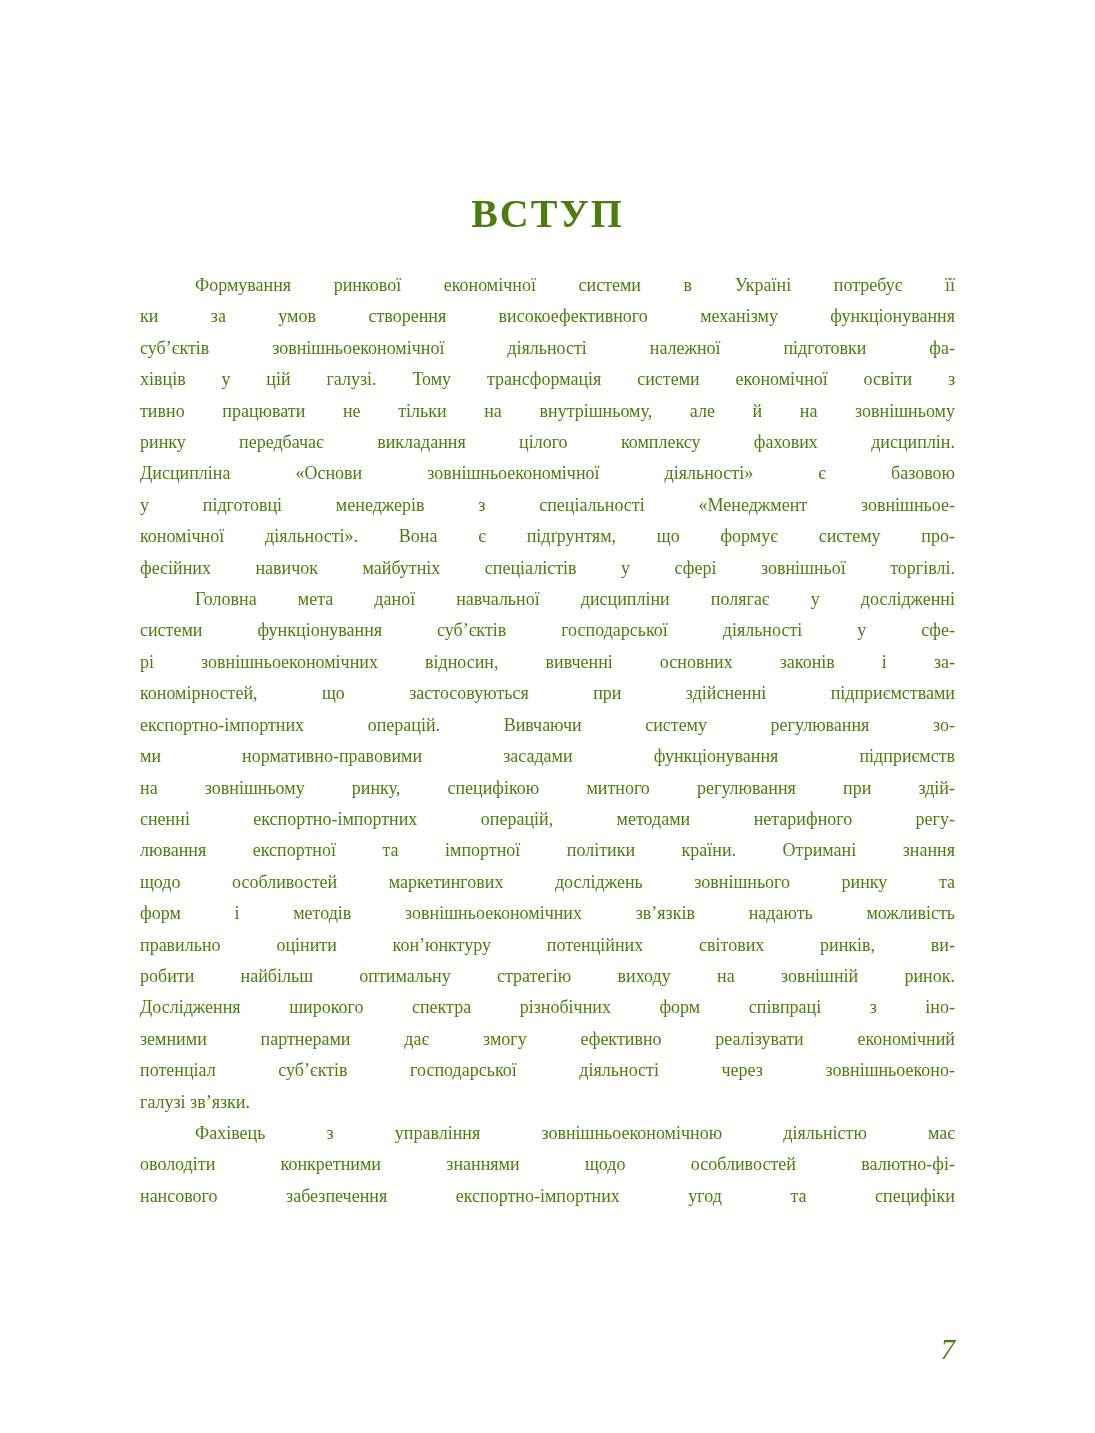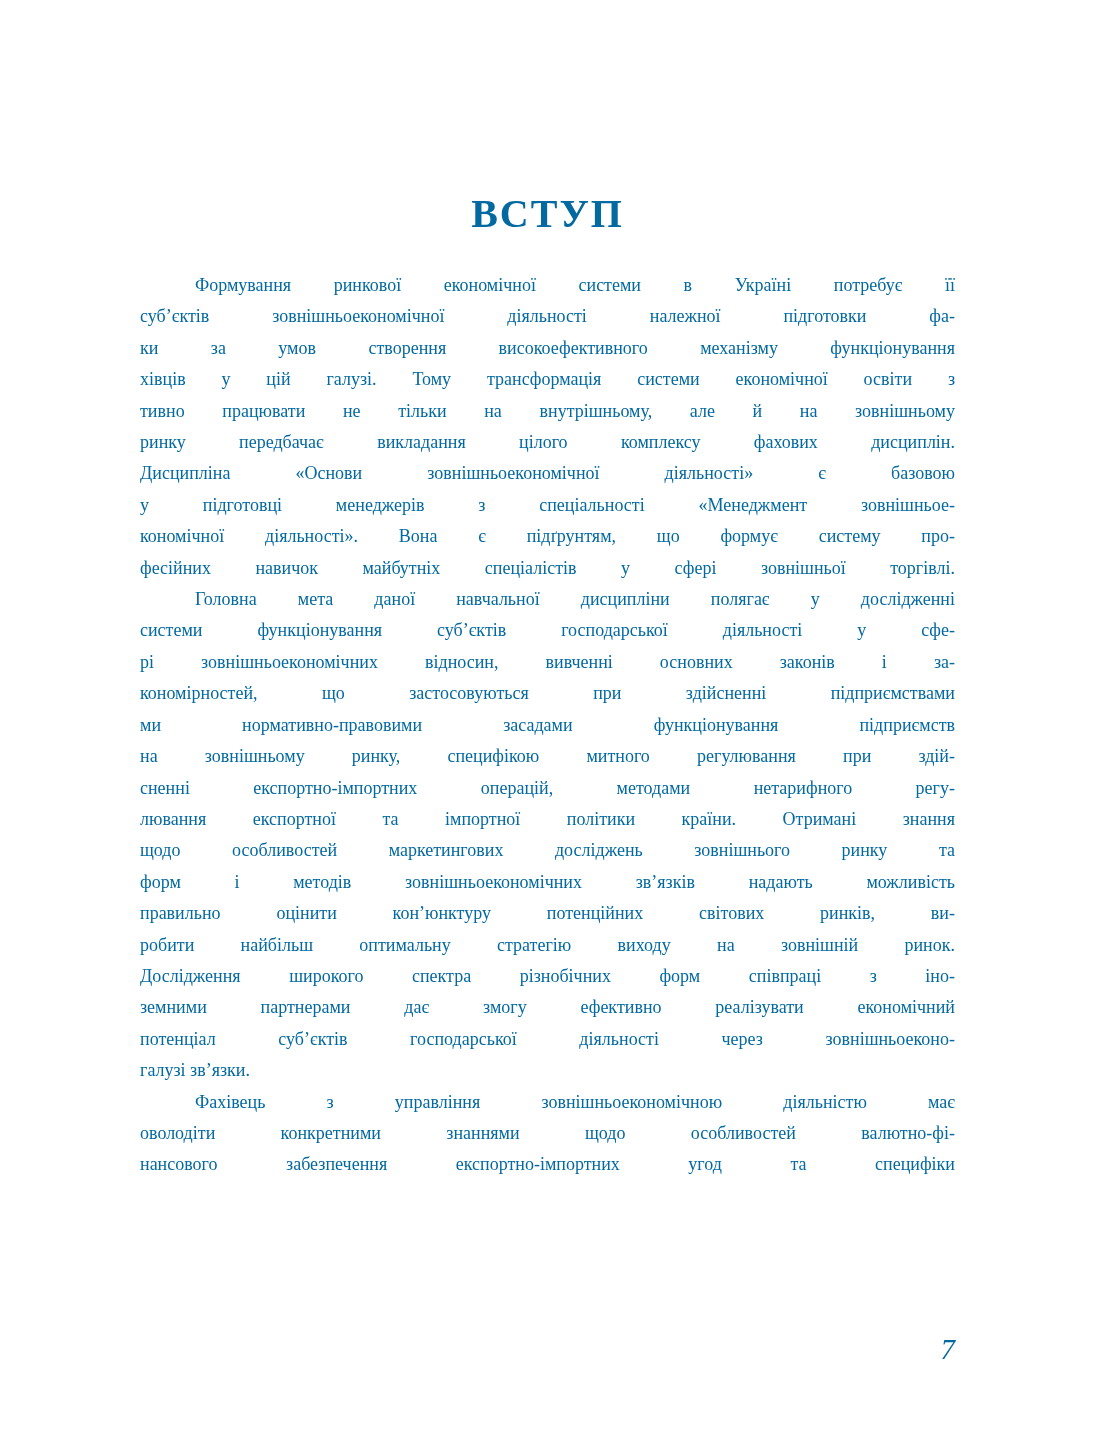--- a/index.html
+++ b/index.html
@@ -5,21 +5,21 @@
   html, body {
     margin: 0;
     padding: 0;
     background: #ffffff;
   }
   .sheet {
     position: relative;
     width: 1095px;
     height: 1433px;
     background: #ffffff;
-    color: #0369a1;
+    color: #4d7c0f;
     font-family: "Liberation Serif", serif;
     overflow: hidden;
   }
   .title {
     position: absolute;
     top: 192px;
     left: 140px;
     width: 815px;
     text-align: center;
     font-size: 40px;
@@ -61,35 +61,36 @@
 </style>
 </head>
 <body>
 
 <div class="sheet">
   <div class="title">ВСТУП</div>
 
   <div class="text-block">
       <div class="paragraph">
         <div class="line indent">Формування ринкової економічної системи в Україні потребує її</div>
+        <div class="line">ки за умов створення високоефективного механізму функціонування</div>
         <div class="line">суб’єктів зовнішньоекономічної діяльності належної підготовки фа-</div>
-        <div class="line">ки за умов створення високоефективного механізму функціонування</div>
         <div class="line">хівців у цій галузі. Тому трансформація системи економічної освіти з</div>
         <div class="line">тивно працювати не тільки на внутрішньому, але й на зовнішньому</div>
         <div class="line">ринку передбачає викладання цілого комплексу фахових дисциплін.</div>
         <div class="line">Дисципліна «Основи зовнішньоекономічної діяльності» є базовою</div>
         <div class="line">у підготовці менеджерів з спеціальності «Менеджмент зовнішньое-</div>
         <div class="line">кономічної діяльності». Вона є підґрунтям, що формує систему про-</div>
         <div class="line">фесійних навичок майбутніх спеціалістів у сфері зовнішньої торгівлі.</div>
       </div>
       <div class="paragraph">
         <div class="line indent">Головна мета даної навчальної дисципліни полягає у дослідженні</div>
         <div class="line">системи функціонування суб’єктів господарської діяльності у сфе-</div>
         <div class="line">рі зовнішньоекономічних відносин, вивченні основних законів і за-</div>
         <div class="line">кономірностей, що застосовуються при здійсненні підприємствами</div>
+        <div class="line">експортно-імпортних операцій. Вивчаючи систему регулювання зо-</div>
         <div class="line">ми нормативно-правовими засадами функціонування підприємств</div>
         <div class="line">на зовнішньому ринку, специфікою митного регулювання при здій-</div>
         <div class="line">сненні експортно-імпортних операцій, методами нетарифного регу-</div>
         <div class="line">лювання експортної та імпортної політики країни. Отримані знання</div>
         <div class="line">щодо особливостей маркетингових досліджень зовнішнього ринку та</div>
         <div class="line">форм і методів зовнішньоекономічних зв’язків надають можливість</div>
         <div class="line">правильно оцінити кон’юнктуру потенційних світових ринків, ви-</div>
         <div class="line">робити найбільш оптимальну стратегію виходу на зовнішній ринок.</div>
         <div class="line">Дослідження широкого спектра різнобічних форм співпраці з іно-</div>
         <div class="line">земними партнерами дає змогу ефективно реалізувати економічний</div>

